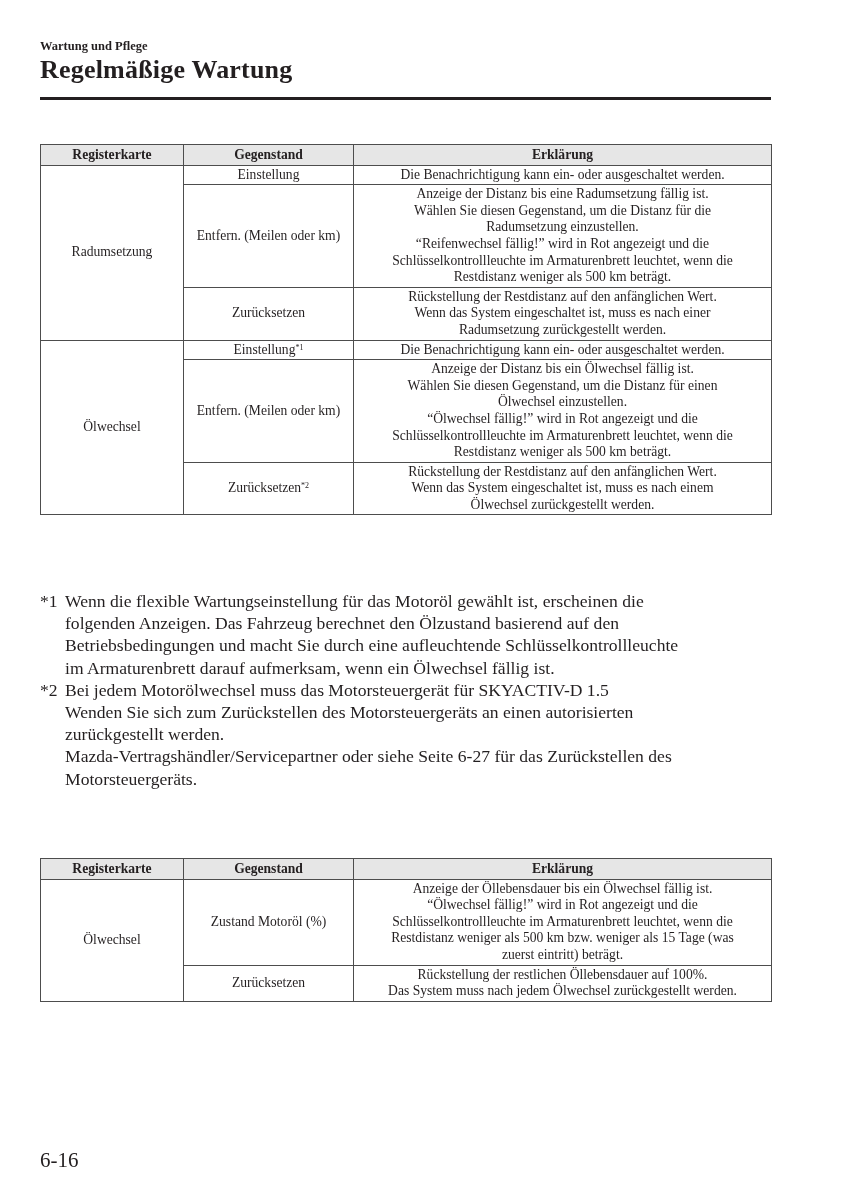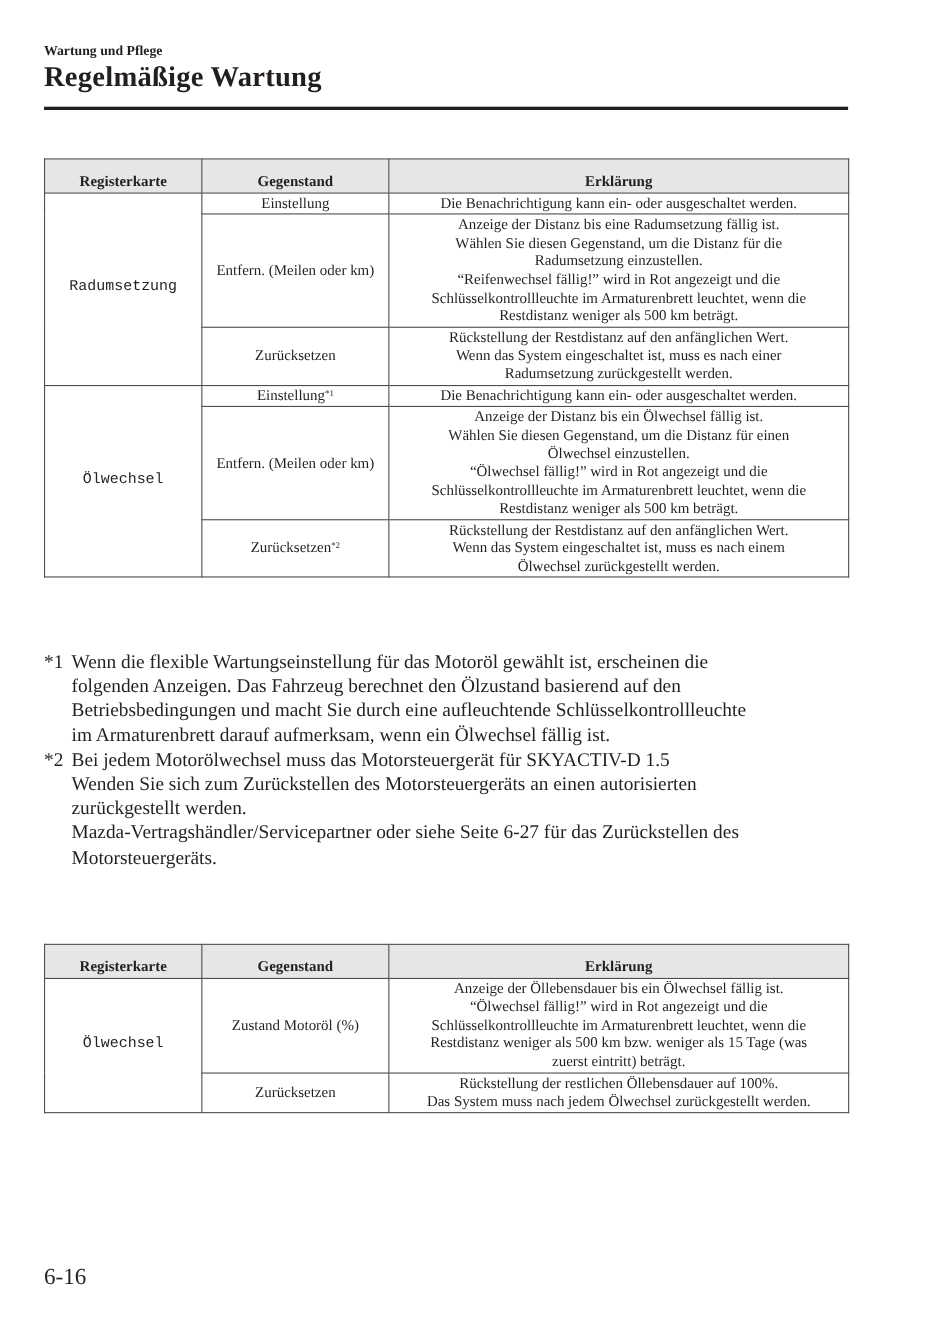--- a/index.html
+++ b/index.html
@@ -21,23 +21,23 @@
   }
   table.maint {
     position: absolute; left: 40px; width: 732px;
     border-collapse: collapse; font-size: 13.6px; line-height: 16.6px;
   }
   table.maint th, table.maint td {
     border: 1.3px solid #4d4d4d; vertical-align: middle; padding: 1px 5px 1px 5px;
     text-align: center;
   }
   table.maint th {
-    background: #e6e6e6; font-weight: bold; text-align: center; padding: 12px 5px 1px;
+    background: #e6e6e6; font-weight: bold; text-align: center; padding: 2px 5px 1px;
   }
-  table.maint td.col1 { width: 132px; font-family: Liberation Mono, monospace; }
+  table.maint td.col1 { width: 132px; }
   table.maint td.col2 { width: 159px; }
   .line { display: block; }
   sup { font-size: 8px; vertical-align: top; position: relative; top: -2px; }
   #table1 { top: 144px; }
   #table2 { top: 858px; }
   .notes {
     position: absolute; left: 40px; top: 590px; width: 740px;
     font-size: 17.6px; line-height: 22.2px;
   }
   .note { display: flex; }

